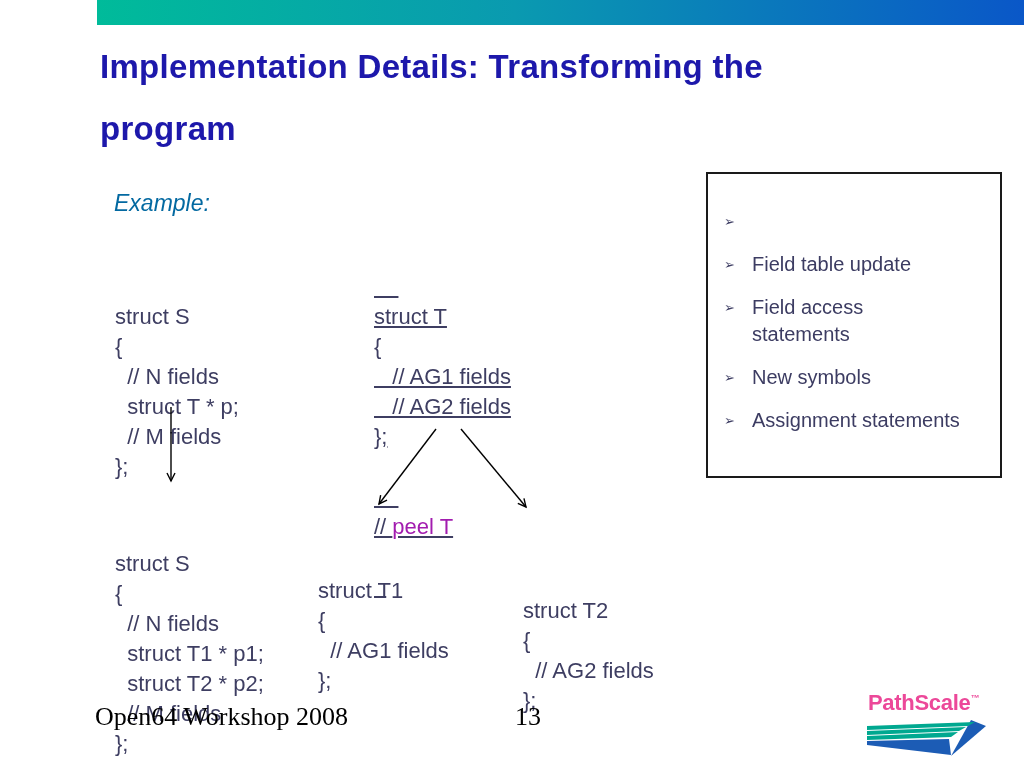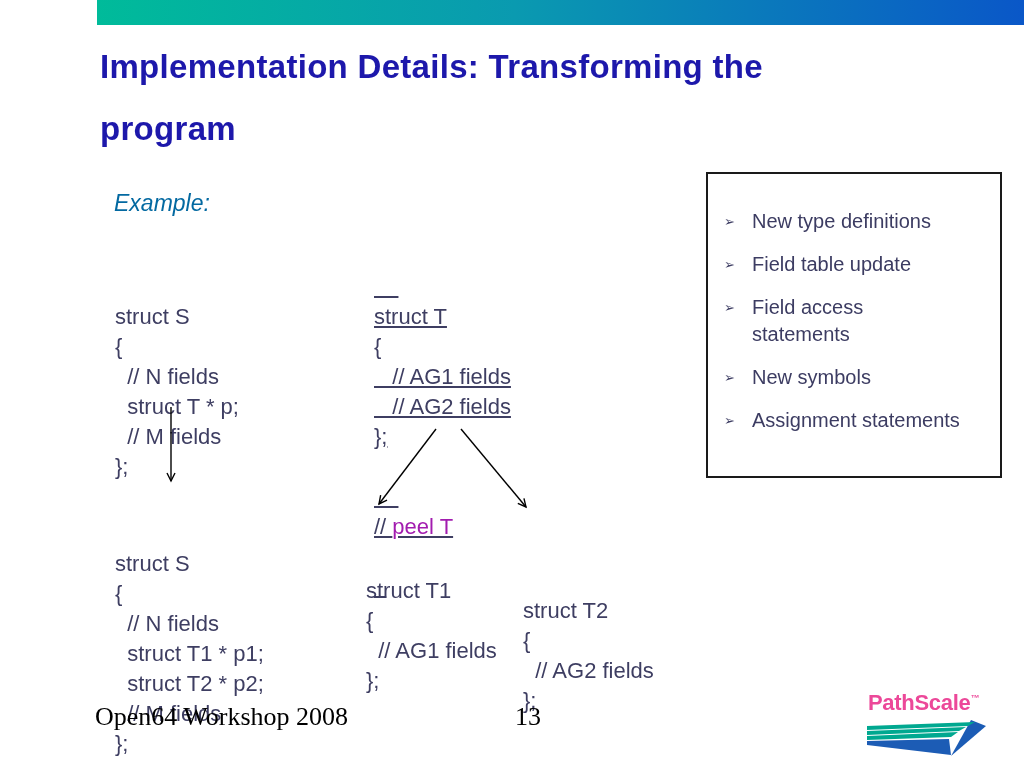--- a/index.html
+++ b/index.html
@@ -39,21 +39,21 @@
     font-size: 22px; line-height: 30px;
     color: #3e3e62;
     white-space: pre;
   }
   .code .code-line { white-space: pre; }
   .peel { color: #a21caf; }
 
   #code-s-before { left: 115px; top: 242px; }
   #code-t        { left: 374px; top: 242px; text-decoration: underline; }
   #code-s-after  { left: 115px; top: 489px; }
-  #code-t1       { left: 318px; top: 516px; margin-left: 48px; }
+  #code-t1       { left: 318px; top: 516px; }
   #code-t2       { left: 523px; top: 536px; }
 
   
   #sidebox {
     left: 706px; top: 172px; width: 296px; height: 306px;
     box-sizing: border-box;
     border: 2px solid #1a1a1a;
     background: #ffffff;
     padding: 34px 12px 0 13px;
   }
@@ -122,21 +122,20 @@
   </div>
 
   <div id="code-t2" class="abs code">
     <div><div class="code-line">struct T2</div><div class="code-line">{</div><div class="code-line">  // AG2 fields</div><div class="code-line">};</div></div>
   </div>
 
   <div id="sidebox" class="abs">
     <div>
         <div class="bullet-item">
           <span class="bullet-glyph">➢</span>
-          <span class="bullet-text">New type definitions</span>
         </div>
         <div class="bullet-item">
           <span class="bullet-glyph">➢</span>
           <span class="bullet-text">Field table update</span>
         </div>
         <div class="bullet-item">
           <span class="bullet-glyph">➢</span>
           <span class="bullet-text">Field access
 statements</span>
         </div>

